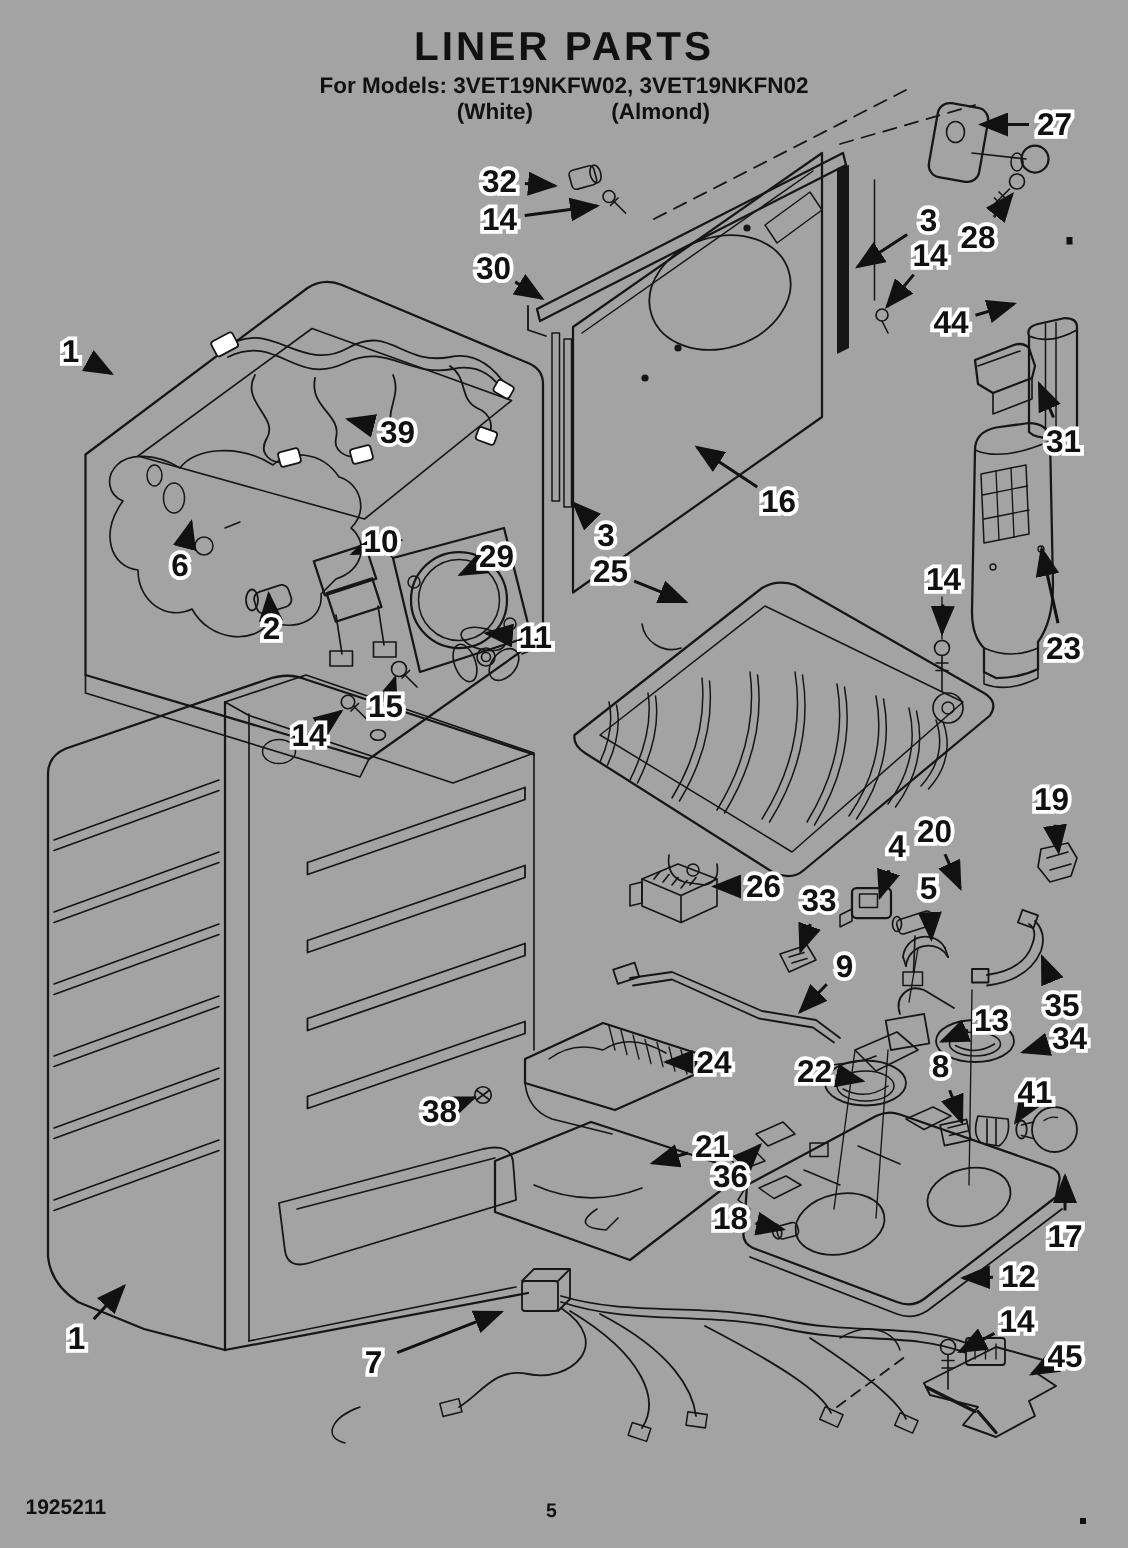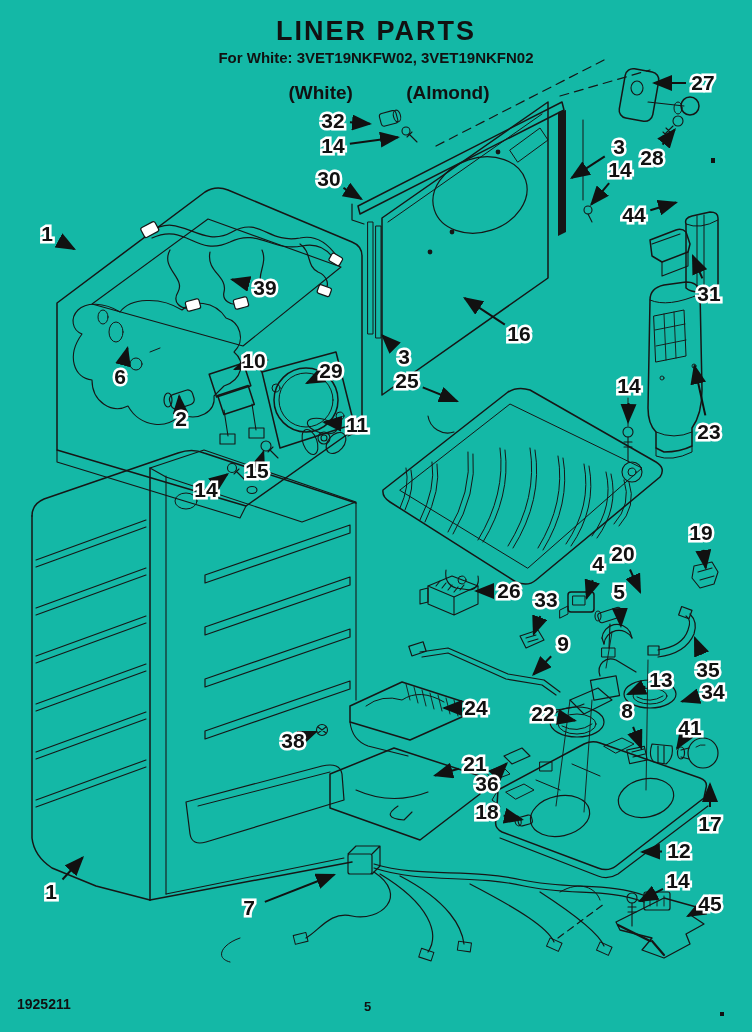--- a/index.html
+++ b/index.html
@@ -1,39 +1,39 @@
 <!DOCTYPE html>
 <html><head>
 <meta charset="utf-8">
 <style>
   html,body{margin:0;padding:0;background:#888;}
-  .page{position:relative;width:752px;height:1032px;background:#14b8a6;overflow:hidden;
+  .page{position:relative;width:752px;height:1032px;background:#a3a3a3;overflow:hidden;
         font-family:"Liberation Sans",sans-serif;color:#111;}
   .header{position:absolute;top:16px;left:0;width:100%;text-align:center;line-height:1.15;}
   .title{font-size:27px;font-weight:700;letter-spacing:2px;color:#111;}
   .models{font-size:15px;font-weight:700;margin-top:2px;}
-  .colors{font-size:19px;font-weight:700;margin-top:16px;}
+  .colors{font-size:15px;font-weight:700;margin-top:0;}
   .colors .cw{margin-left:26px;}
   .colors .ca{margin-left:48px;}
   .footer-doc{position:absolute;left:17px;top:996px;font-size:14px;font-weight:700;}
   .footer-page{position:absolute;left:364px;top:999px;font-size:13px;font-weight:700;}
   .speck{position:absolute;background:#111;}
   svg.art{position:absolute;left:0;top:0;}
   .callout-text{font-family:"Liberation Sans",sans-serif;font-weight:700;font-size:21px;
     fill:#111;text-anchor:middle;stroke:#fff;stroke-width:5px;paint-order:stroke;}
   .callout-arrow{stroke:#111;stroke-width:2;fill:none;}
 </style>
 </head>
 <body>
 
 <div class="page">
 
   <div class="header">
     <div class="title">LINER PARTS</div>
-    <div class="models">For White: 3VET19NKFW02, 3VET19NKFN02</div>
+    <div class="models">For Models: 3VET19NKFW02, 3VET19NKFN02</div>
     <div class="colors">
       <span class="cw">(White)</span>
       <span class="ca">(Almond)</span>
     </div>
   </div>
 
   <svg class="art" width="752" height="1032" viewBox="0 0 752 1032">
     <defs>
       <marker id="arrowhead" markerWidth="10" markerHeight="8" refX="9" refY="4" orient="auto">
         <polygon points="0 0, 10 4, 0 8" fill="#111"></polygon>

